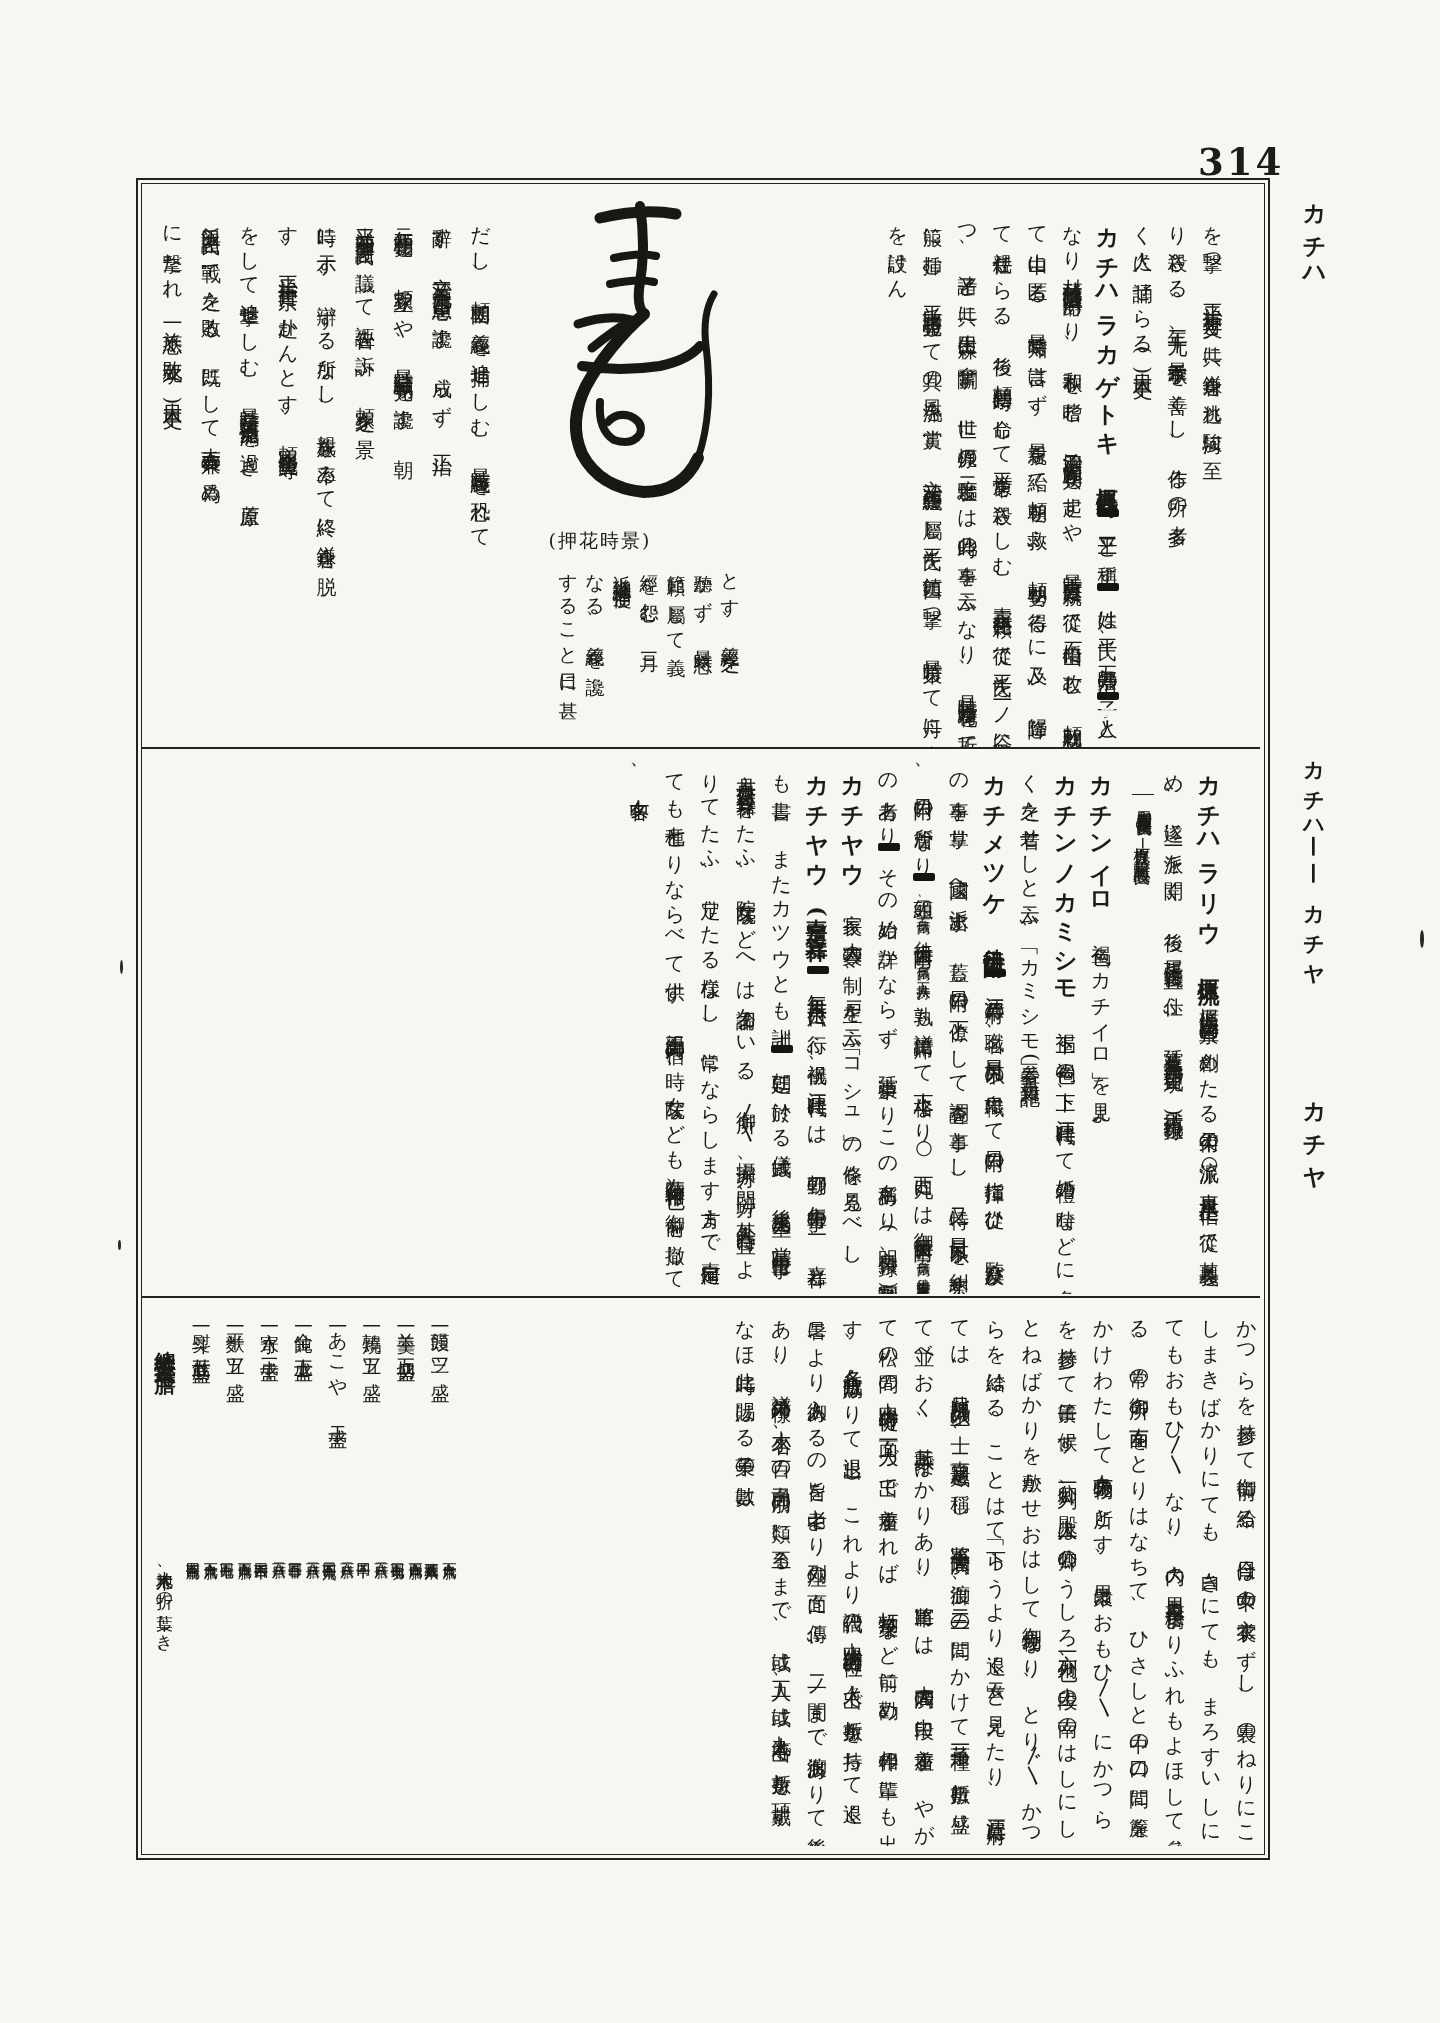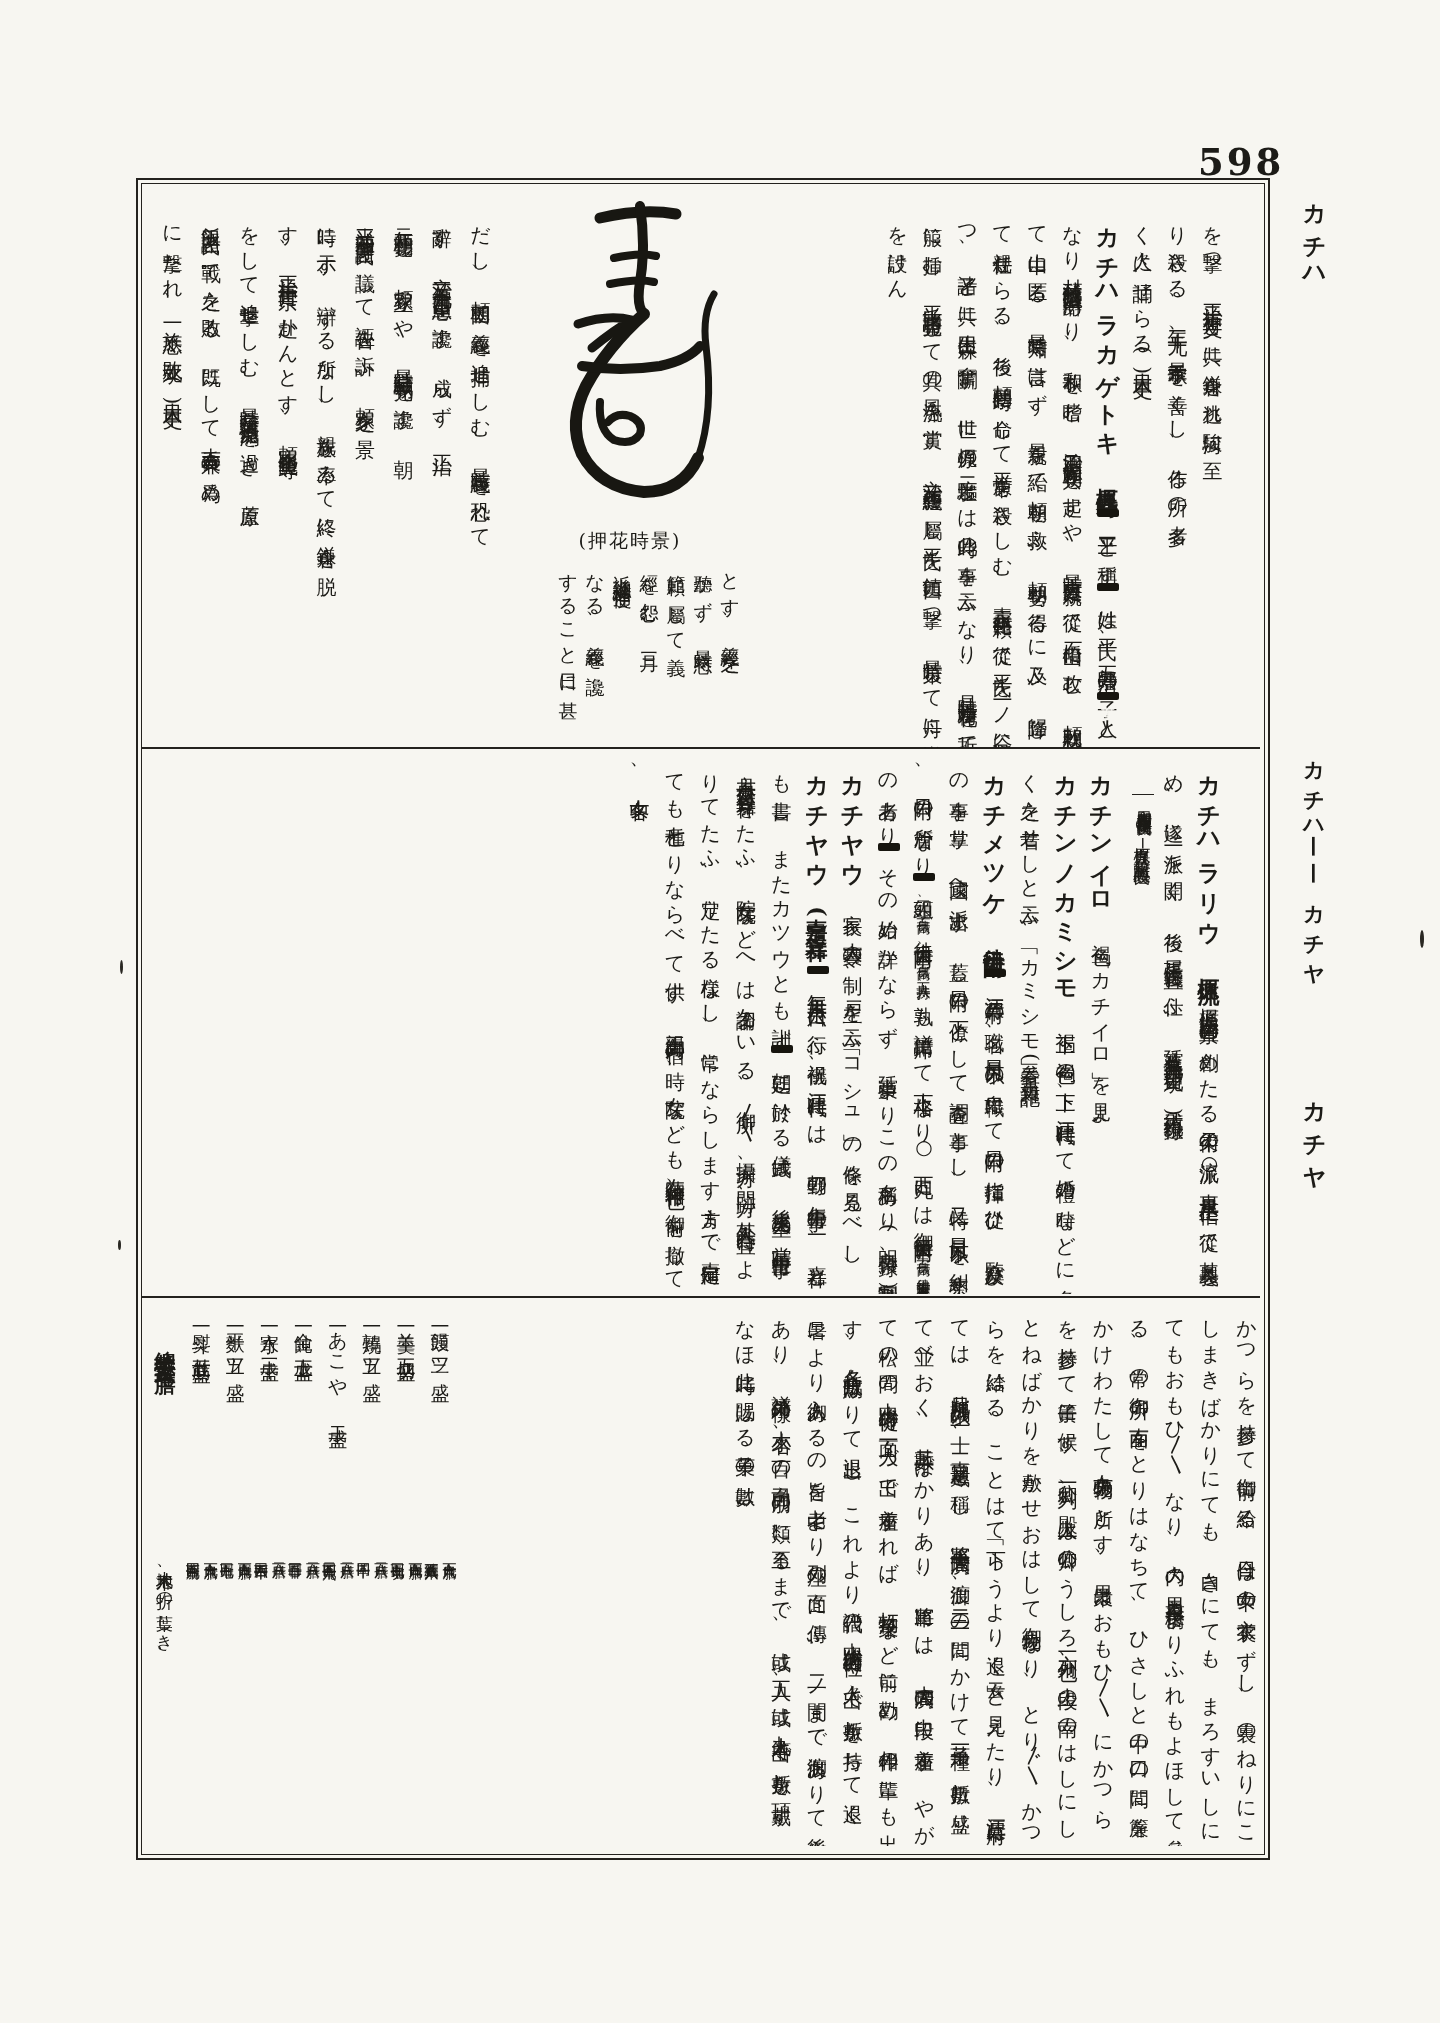--- a/index.html
+++ b/index.html
@@ -26,21 +26,21 @@
   .tag{background:#17150f;color:#f7f6f1;font-size:15px;letter-spacing:1px;
        padding:3px 2px;margin:4px 0;border-radius:2px;
        font-family:"DejaVu Sans",sans-serif;}
   .small{font-size:14px;letter-spacing:1px;}
   
   .guide{position:absolute;left:1300px;writing-mode:vertical-rl;
          font-family:"DejaVu Sans","Liberation Sans",sans-serif;font-weight:bold;
          font-size:23px;letter-spacing:6px;}
   
   .seal-wrap{position:absolute;left:548px;top:196px;width:175px;height:330px;}
-  .seal-caption{position:absolute;left:530px;top:528px;width:200px;text-align:center;
+  .seal-caption{position:absolute;left:500px;top:528px;width:200px;text-align:center;
                 font-size:19px;letter-spacing:2px;}
   
   .gen{display:inline-block;margin:6px 2px;vertical-align:middle;}
   .gen-inner{display:flex;flex-direction:row-reverse;gap:4px;}
   .gen-main{writing-mode:vertical-rl;font-size:17px;letter-spacing:1px;line-height:22px;}
   .gen-branch{display:flex;flex-direction:row-reverse;gap:2px;
               border-top:1.5px solid #24221e;padding-top:4px;margin-top:28px;}
   .gen-branch span{writing-mode:vertical-rl;font-size:15px;letter-spacing:0.5px;line-height:19px;}
   
   .menu{position:absolute;left:146px;top:1310px;width:312px;height:536px;
@@ -53,21 +53,21 @@
   .menu-total{position:relative;width:40px;height:100%;}
   .mt-a{position:absolute;top:24px;right:6px;writing-mode:vertical-rl;
         font-size:21px;letter-spacing:3px;font-weight:bold;}
   .mt-b{position:absolute;top:248px;right:8px;writing-mode:vertical-rl;
         font-size:17px;letter-spacing:1px;}
   .speck{position:absolute;background:#2a2823;border-radius:50%;}
 </style>
 </head>
 <body>
 
-<div class="pageno">598</div>
+<div class="pageno">314</div>
 
 <div class="guide" style="top:188px;">カチハ</div>
 <div class="guide" style="top:746px;font-size:21px;">カチハ——カチヤ</div>
 <div class="guide" style="top:1086px;">カチヤ</div>
 
 <div class="frame-outer">
   <div class="frame-inner"></div>
 </div>
 <div class="divider" style="top:747px;"></div>
 <div class="divider" style="top:1296px;"></div>

